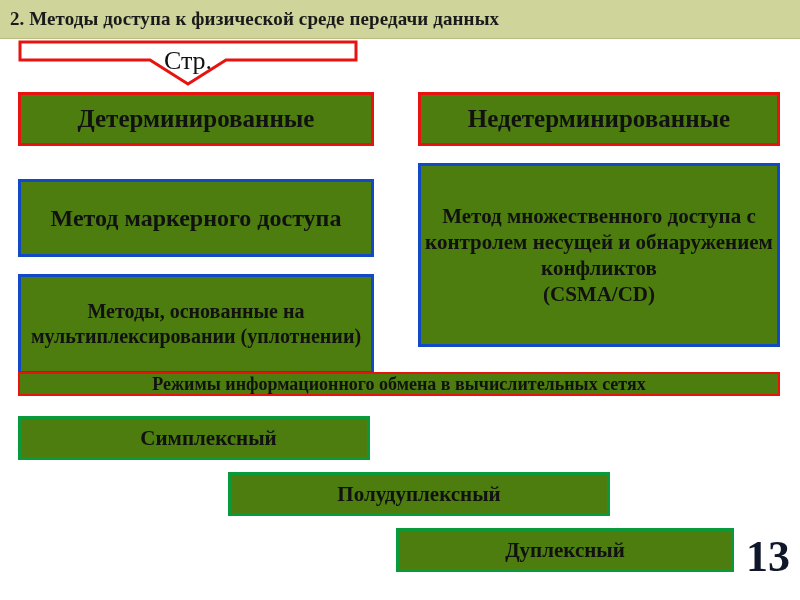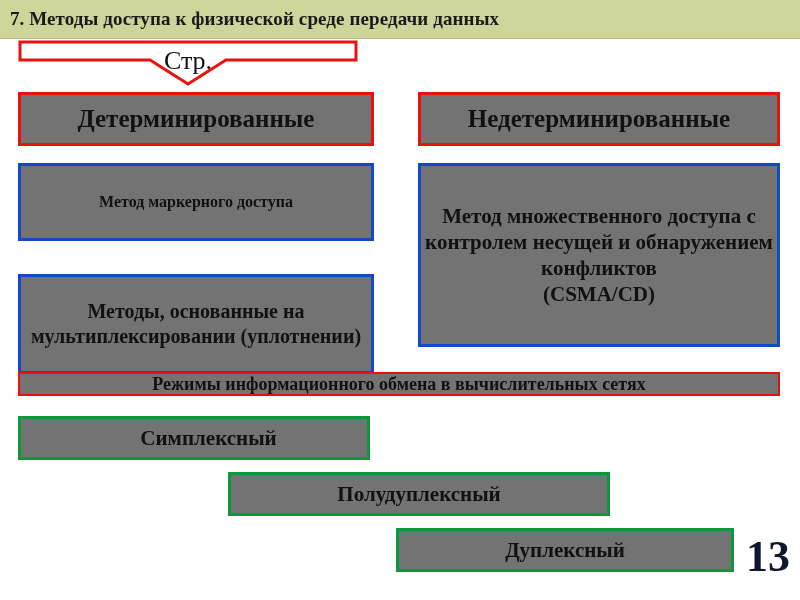--- a/index.html
+++ b/index.html
@@ -67,37 +67,37 @@
   .box {
     position: absolute;
     box-sizing: border-box;
     display: flex;
     align-items: center;
     justify-content: center;
     text-align: center;
     font-family: "Liberation Serif", serif;
     font-weight: bold;
     color: #111;
-    background: #737373;
+    background: #4d7c0f;
   }
   .box-red { border: 3px solid #e8120e; }
   .box-blue { border: 3px solid #1249c7; }
   .box-green { border: 3px solid #0a9a3c; }
 
   #box-det {
     left: 18px; top: 92px; width: 356px; height: 54px;
     font-size: 25px;
   }
   #box-nondet {
     left: 418px; top: 92px; width: 362px; height: 54px;
     font-size: 25px;
   }
   #box-token {
-    left: 18px; top: 163px; width: 356px; height: 78px;
-    font-size: 16px; line-height: 24px;
+    left: 18px; top: 179px; width: 356px; height: 78px;
+    font-size: 24px; line-height: 24px;
   }
   #box-mux {
     left: 18px; top: 232px; width: 356px; height: 100px;
     font-size: 20px; line-height: 25px; margin-top: 42px;
   }
   #box-csma {
     left: 418px; top: 163px; width: 362px; height: 184px;
     font-size: 21px; line-height: 26px;
   }
   #box-modes {
@@ -130,21 +130,21 @@
     color: #0f172a;
     line-height: 46px;
   }
 
   .multiline { white-space: pre-line; }
 </style>
 </head>
 <body>
 
 <div class="title-bar">
-  <div class="title-text">7. Методы доступа к физической среде передачи данных</div>
+  <div class="title-text">2. Методы доступа к физической среде передачи данных</div>
 </div>
 
 <div class="arrow-row">
 
   <div class="arrow" id="arrow-left">
     <svg width="340" height="46" viewBox="0 0 340 46">
       <polygon points="2,2 338,2 338,20 208,20 170,44 132,20 2,20" fill="#ffffff" stroke="#e8120e" stroke-width="3"></polygon>
     </svg>
     <div class="arrow-label">Стр.</div>
   </div>

